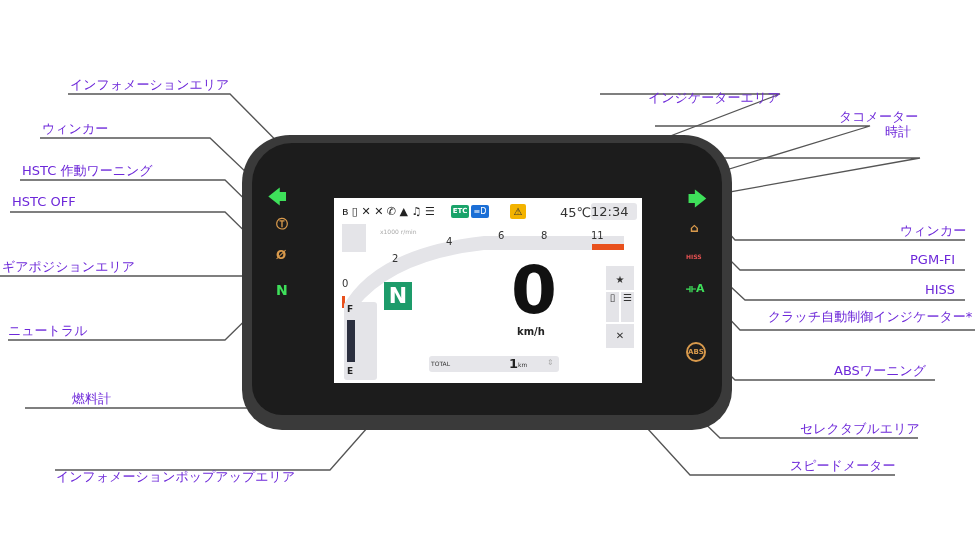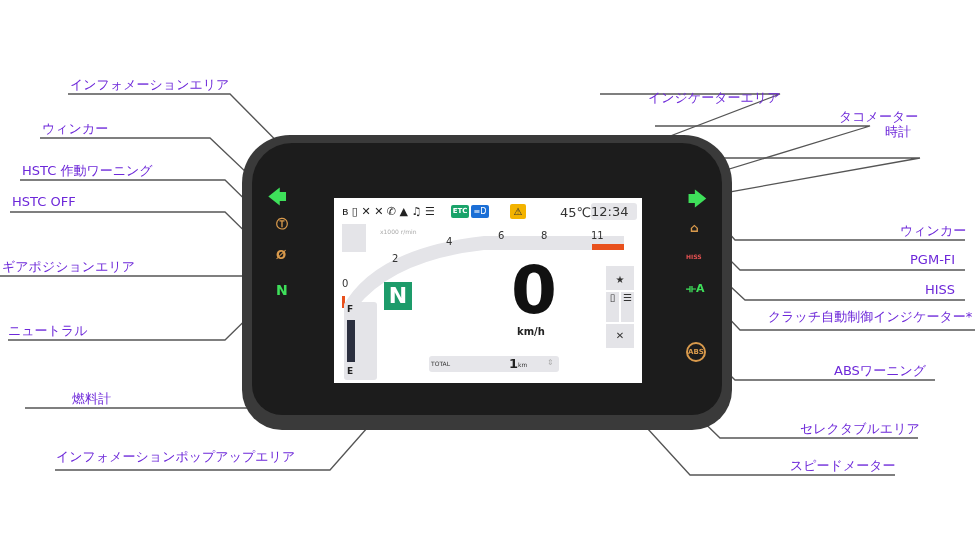--- a/index.html
+++ b/index.html
@@ -118,21 +118,21 @@
   </div>
 </div>
 
 <div class="label" style="left:70px;top:76px;">インフォメーションエリア</div>
 <div class="label" style="left:42px;top:120px;">ウィンカー</div>
 <div class="label" style="left:22px;top:162px;">HSTC 作動ワーニング</div>
 <div class="label" style="left:12px;top:194px;">HSTC OFF</div>
 <div class="label" style="left:2px;top:258px;">ギアポジションエリア</div>
 <div class="label" style="left:8px;top:322px;">ニュートラル</div>
 <div class="label" style="left:25px;top:390px;margin-left:47px;">燃料計</div>
-<div class="label" style="left:56px;top:448px;">インフォメーションポップアップエリア</div>
+<div class="label" style="left:56px;top:468px;">インフォメーションポップアップエリア</div>
 
 <div class="label" style="left:648px;top:76px;margin-top:13px;">インジケーターエリア</div>
 <div class="label" style="left:795px;top:108px;margin-left:44px;">タコメーター</div>
 <div class="label" style="left:885px;top:123px;">時計</div>
 <div class="label" style="left:900px;top:222px;">ウィンカー</div>
 <div class="label" style="left:910px;top:252px;">PGM-FI</div>
 <div class="label" style="left:925px;top:282px;">HISS</div>
 <div class="label" style="left:768px;top:308px;">クラッチ自動制御インジケーター*</div>
 <div class="label" style="left:834px;top:362px;">ABSワーニング</div>
 <div class="label" style="left:800px;top:420px;">セレクタブルエリア</div>

